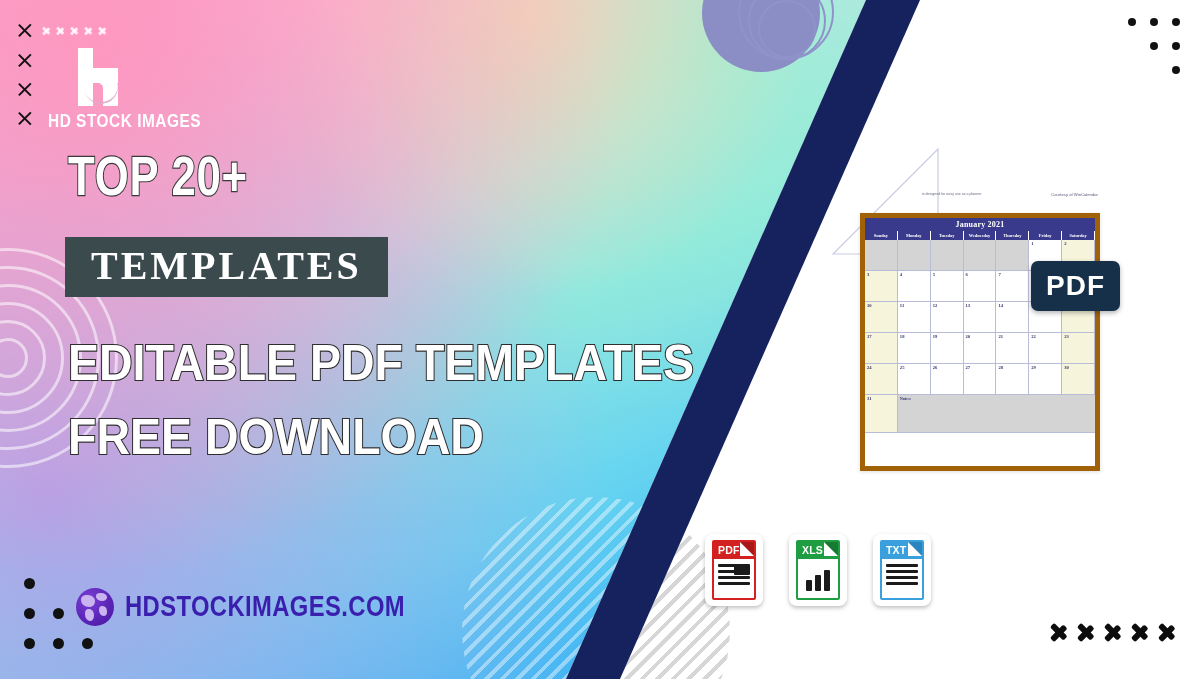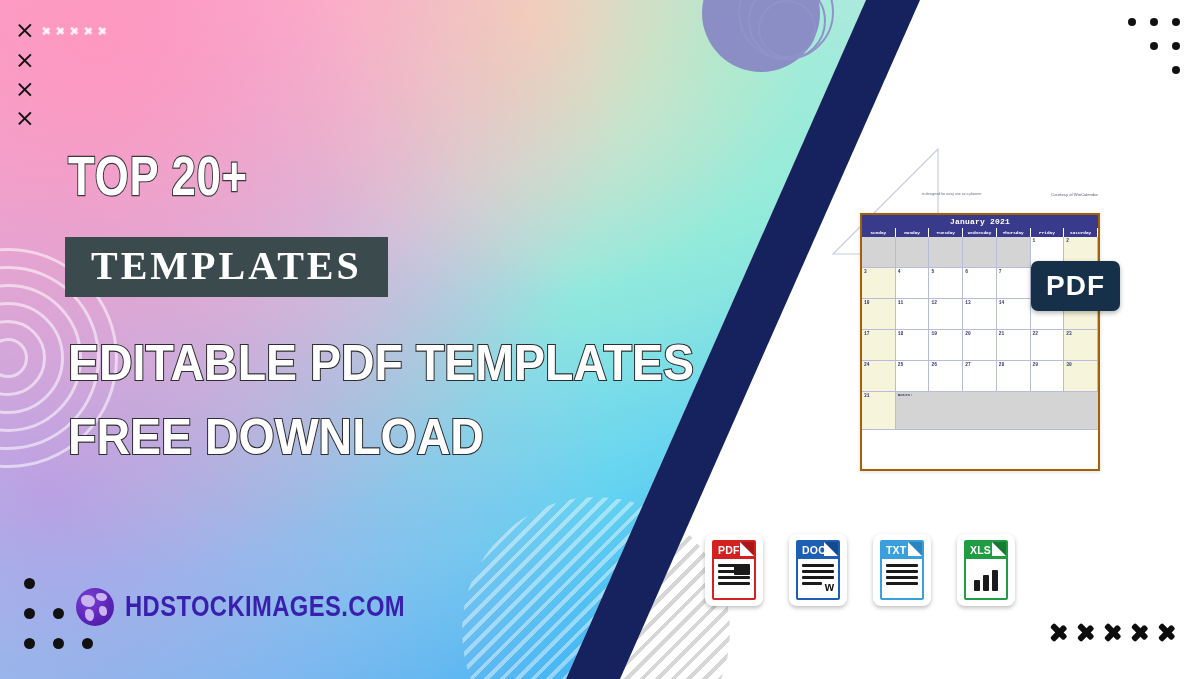--- a/index.html
+++ b/index.html
@@ -137,23 +137,23 @@
 
   
   #dotsTR{ position:absolute; left:1128px; top:18px; width:60px; height:62px; }
   .dotTR{ position:absolute; width:8px; height:8px; border-radius:50%; background:#111; }
 
   #chevBR{ position:absolute; left:1050px; top:615px; display:flex; gap:5px; }
 
   
   #calendar{
     position:absolute; left:860px; top:213px; width:240px; height:258px;
-    background:#fff; border:2px solid #a16207;
+    background:#fff; border:5px solid #a16207;
     box-shadow:0 1px 4px rgba(0,0,0,0.13);
-    font-family:Liberation Mono, monospace;
+    font-family:Liberation Serif, serif;
   }
   #calCurlSvg{ position:absolute; left:828px; top:144px; }
 
   #calNote{
     position:absolute; left:922px; top:191px; width:180px; height:20px;
     font-size:3.6px; color:#6a6a86; line-height:1.9;
   }
   #calCourtesy{
     position:absolute; right:4px; top:0; font-size:4.2px; color:#5a5a7a; white-space:nowrap;
   }
@@ -251,20 +251,29 @@
   <div class="xmark" style="left:16px;top:110px;"></div>
 
   <div class="chevRow" style="left:42px;top:22px;">
     <span class="chev"></span>
     <span class="chev"></span>
     <span class="chev"></span>
     <span class="chev"></span>
     <span class="chev"></span>
   </div>
 
+  <div id="brand">
+    <div id="monogram">
+      <div class="mg-stem"></div>
+      <div class="mg-bar"></div>
+      <div class="mg-bowl"></div>
+      <div class="mg-cut"></div>
+    </div>
+    <div id="brandName">HD STOCK IMAGES</div>
+  </div>
 
   <div id="top20">TOP 20+</div>
 
   <div id="calBox">
     <span>TEMPLATES</span>
   </div>
 
   <div class="bigLine" id="line1">EDITABLE PDF TEMPLATES</div>
   <div class="bigLine" id="line2">FREE DOWNLOAD</div>
 
@@ -398,66 +407,49 @@
         <div class="flines">
           <div class="fline" style="width:58%;"></div>
           <div class="fline" style="width:58%;"></div>
           <div class="fline" style="width:100%;"></div>
           <div class="fline" style="width:100%;"></div>
         </div>
         <div class="fimg"></div>
       </div>
     </div>
 
-    <div class="ficon">
-      <div class="fplate"></div>
-      <div class="fdoc" style="border-color:#1d5fb5;">
-        <div class="fhead" style="background:#1d5fb5;"></div>
-        <div class="flabel">DOC</div>
-        <div class="fcorner">
-            <i style="border-top:14px solid #154a90;"></i>
-          </div>
-        <div class="flines">
-          <div class="fline" style="width:100%;"></div>
-          <div class="fline" style="width:100%;"></div>
-          <div class="fline" style="width:100%;"></div>
-          <div class="fline" style="width:62%;"></div>
-        </div>
-        <div class="fW">w</div>
-      </div>
-    </div>
-
-    <div class="ficon">
-      <div class="fplate"></div>
-      <div class="fdoc" style="border-color:#3aa0dd;">
-        <div class="fhead" style="background:#3aa0dd;"></div>
-        <div class="flabel">TXT</div>
-        <div class="fcorner">
-            <i style="border-top:14px solid #2a85bd;"></i>
-          </div>
-        <div class="flines">
-          <div class="fline" style="width:100%;"></div>
-          <div class="fline" style="width:100%;"></div>
-          <div class="fline" style="width:100%;"></div>
-          <div class="fline" style="width:100%;"></div>
-        </div>
-      </div>
-    </div>
 
     <div class="ficon">
       <div class="fplate"></div>
       <div class="fdoc" style="border-color:#1f9d42;">
         <div class="fhead" style="background:#1f9d42;"></div>
         <div class="flabel">XLS</div>
         <div class="fcorner">
             <i style="border-top:14px solid #167a33;"></i>
           </div>
         <div class="fbars">
           <div class="fbar" style="height:11px;"></div>
           <div class="fbar" style="height:16px;"></div>
           <div class="fbar" style="height:21px;"></div>
         </div>
       </div>
     </div>
 
+    <div class="ficon">
+      <div class="fplate"></div>
+      <div class="fdoc" style="border-color:#3aa0dd;">
+        <div class="fhead" style="background:#3aa0dd;"></div>
+        <div class="flabel">TXT</div>
+        <div class="fcorner">
+            <i style="border-top:14px solid #2a85bd;"></i>
+          </div>
+        <div class="flines">
+          <div class="fline" style="width:100%;"></div>
+          <div class="fline" style="width:100%;"></div>
+          <div class="fline" style="width:100%;"></div>
+          <div class="fline" style="width:100%;"></div>
+        </div>
+      </div>
+    </div>
+
   </div>
 
 </div>
 
 </body></html>

